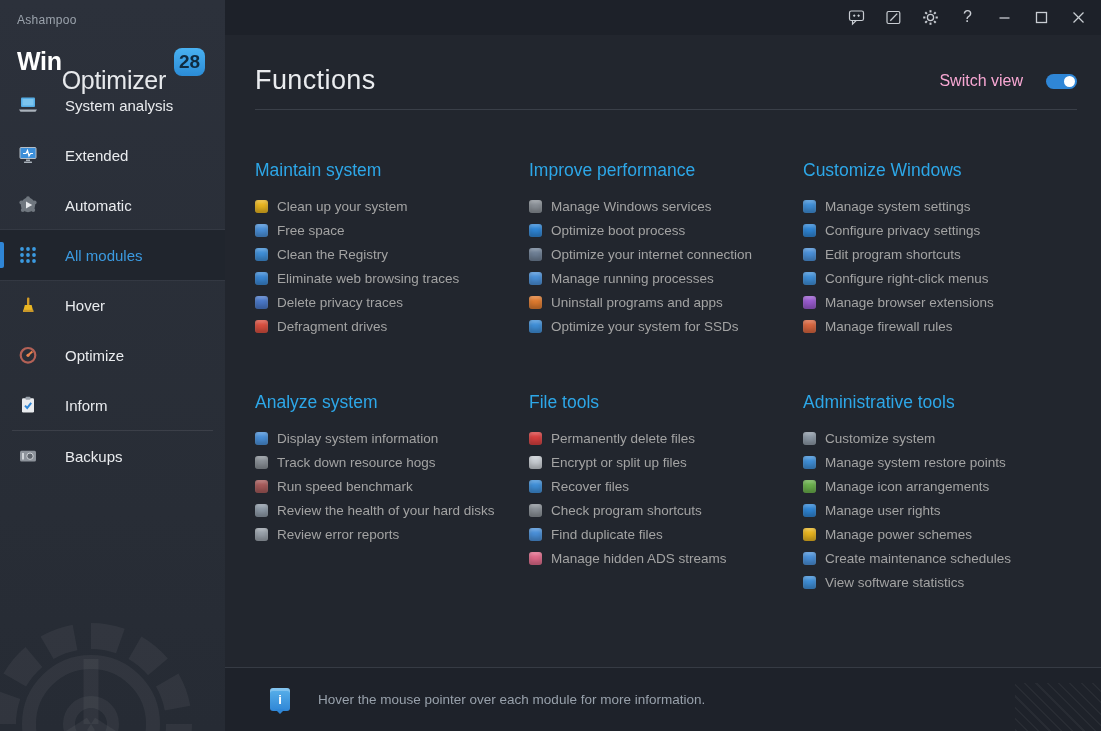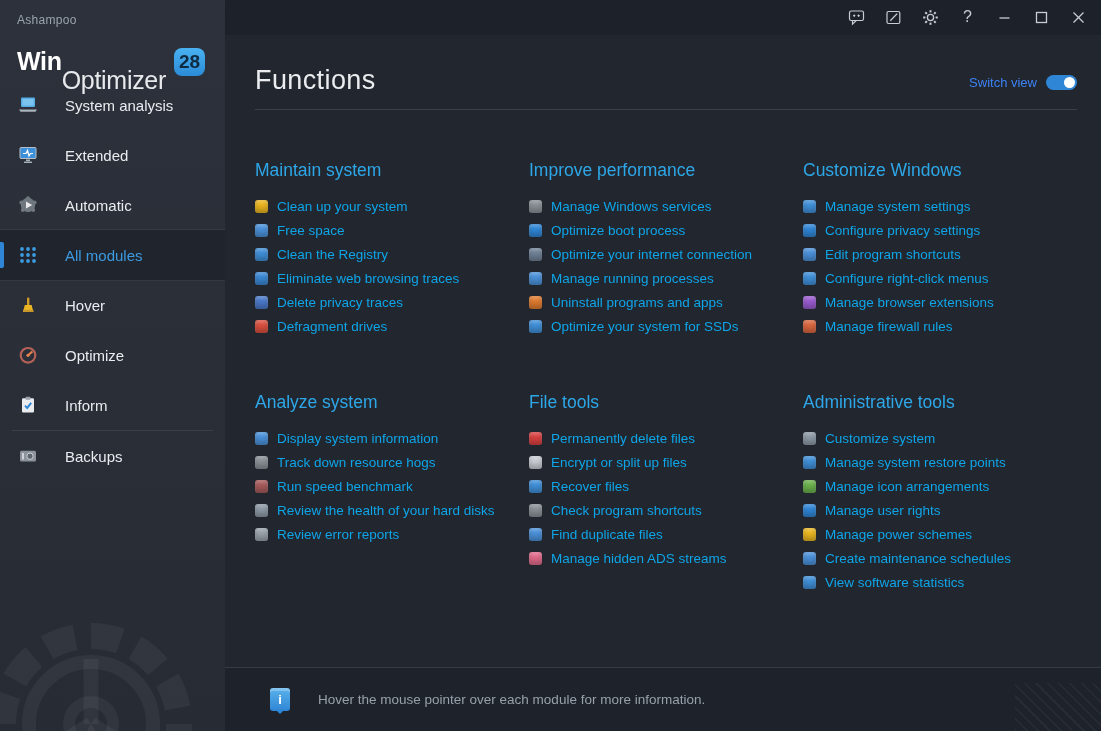--- a/index.html
+++ b/index.html
@@ -25,29 +25,29 @@
 
   
   .main { flex:1; display:flex; flex-direction:column; background:#22262e; min-width:0; }
   .titlebar { height:35px; flex-shrink:0; background:#1d2129; display:flex; justify-content:flex-end; align-items:stretch; padding-right:4px; }
   .tb-btn { width:37px; display:flex; align-items:center; justify-content:center; color:#c9cdd3; cursor:pointer; font-size:15px; }
   .tb-help { font-size:16px; font-weight:400; padding-bottom:2px; }
 
   .content { flex:1; padding:0 24px 0 30px; }
   .header-row { display:flex; align-items:flex-end; justify-content:space-between; margin-top:30px; }
   .page-title { font-size:27px; font-weight:300; color:#eaecef; margin:0; letter-spacing:.4px; }
-  .switch-wrap { display:flex; align-items:center; gap:9px; color:#3b82f6; font-size:13px; padding-bottom:6px; }
+  .switch-wrap { display:flex; align-items:center; gap:23px; color:#f9a8d4; font-size:16px; padding-bottom:6px; }
   .toggle { width:31px; height:15px; border-radius:8px; background:#2f86d6; position:relative; cursor:pointer; display:inline-block; }
   .toggle .knob { position:absolute; right:2px; top:2px; width:11px; height:11px; border-radius:50%; background:#ffffff; }
   .head-sep { border:none; border-top:1px solid #3a3f48; margin:13px 0 0; }
 
   .groups { display:grid; grid-template-columns:274px 274px 1fr; margin-top:50px; row-gap:54px; }
   .group-title { color:#2da7e8; font-size:17.5px; font-weight:400; margin:0 0 13px; }
   .module { display:flex; align-items:center; gap:9px; height:24px; cursor:pointer; }
-  .module-label { color:#0ea5e9; font-size:13.5px; white-space:nowrap; }
+  .module-label { color:#a3a3a3; font-size:13.5px; white-space:nowrap; }
   .chip { width:13px; height:13px; border-radius:3px; flex-shrink:0; background:#666; box-shadow:inset 0 -4px 5px rgba(0,0,0,.25), inset 0 3px 3px rgba(255,255,255,.22); }
 
   .footer { height:64px; flex-shrink:0; background:#1e222a; border-top:1px solid #363b44; display:flex; align-items:center; padding-left:45px; gap:28px; position:relative; }
   .footer-text { color:#98a1ab; font-size:13.5px; }
   .info-icon { width:20px; height:23px; background:linear-gradient(180deg,#5ab2eb,#2f86d6); border-radius:3px; color:#fff; font-weight:700; font-size:13px; display:flex; align-items:center; justify-content:center; position:relative; box-shadow:inset 0 3px 0 rgba(255,255,255,.25); }
   .info-icon::after { content:""; position:absolute; bottom:-8px; left:5px; border:5px solid transparent; border-top:5px solid #2f86d6; }
   .corner-lines { position:absolute; right:0; bottom:0; width:86px; height:48px; background:repeating-linear-gradient(45deg, rgba(255,255,255,.045) 0 1.5px, transparent 1.5px 8px); }
 </style>
 </head>
 <body>

